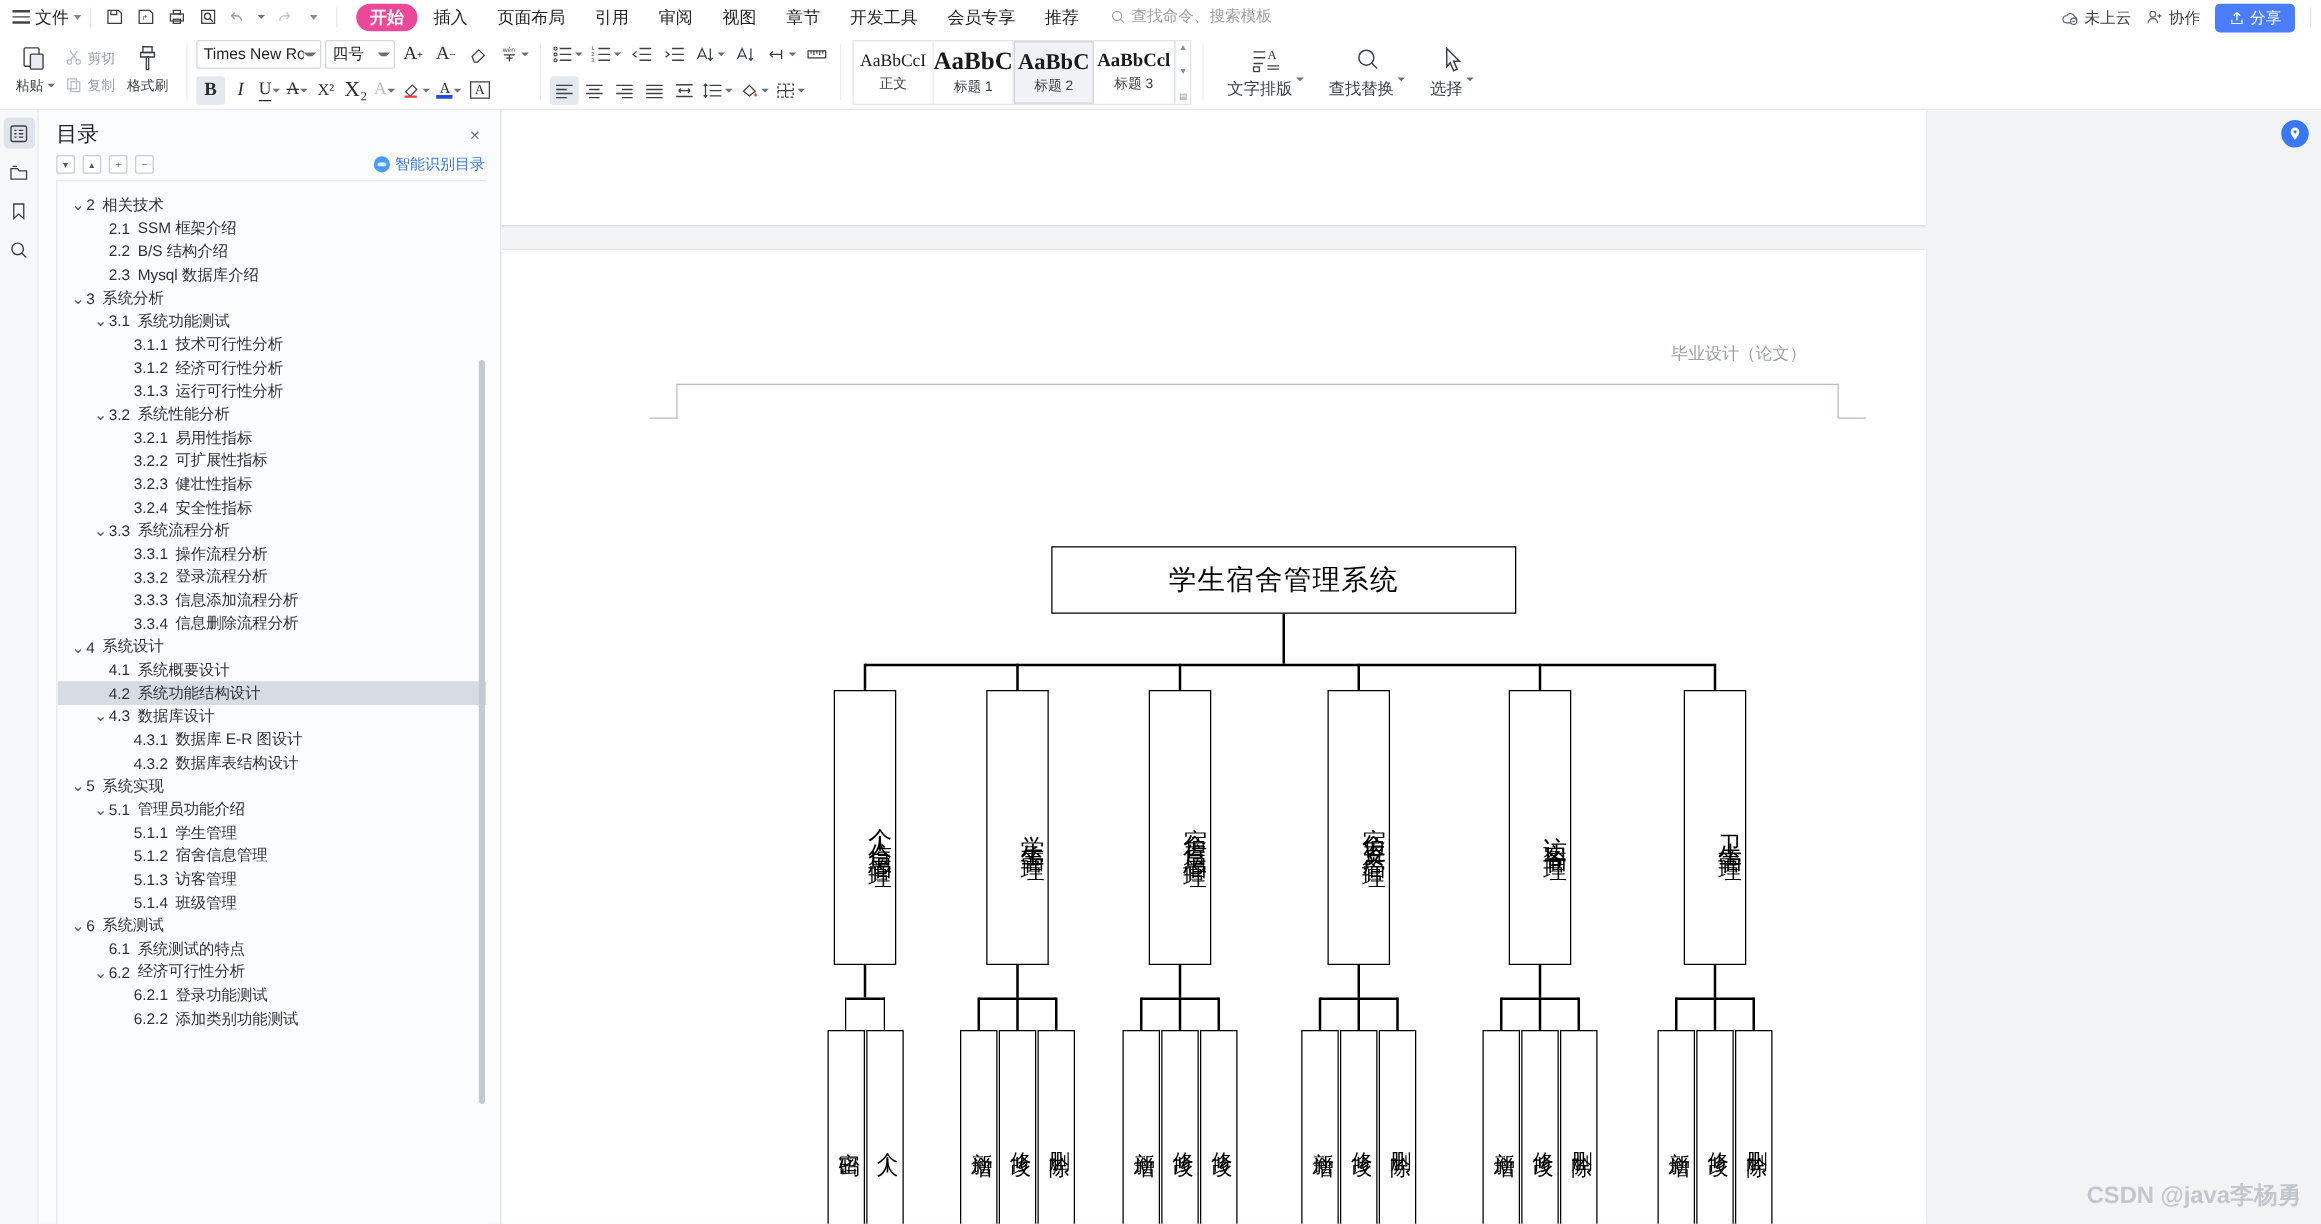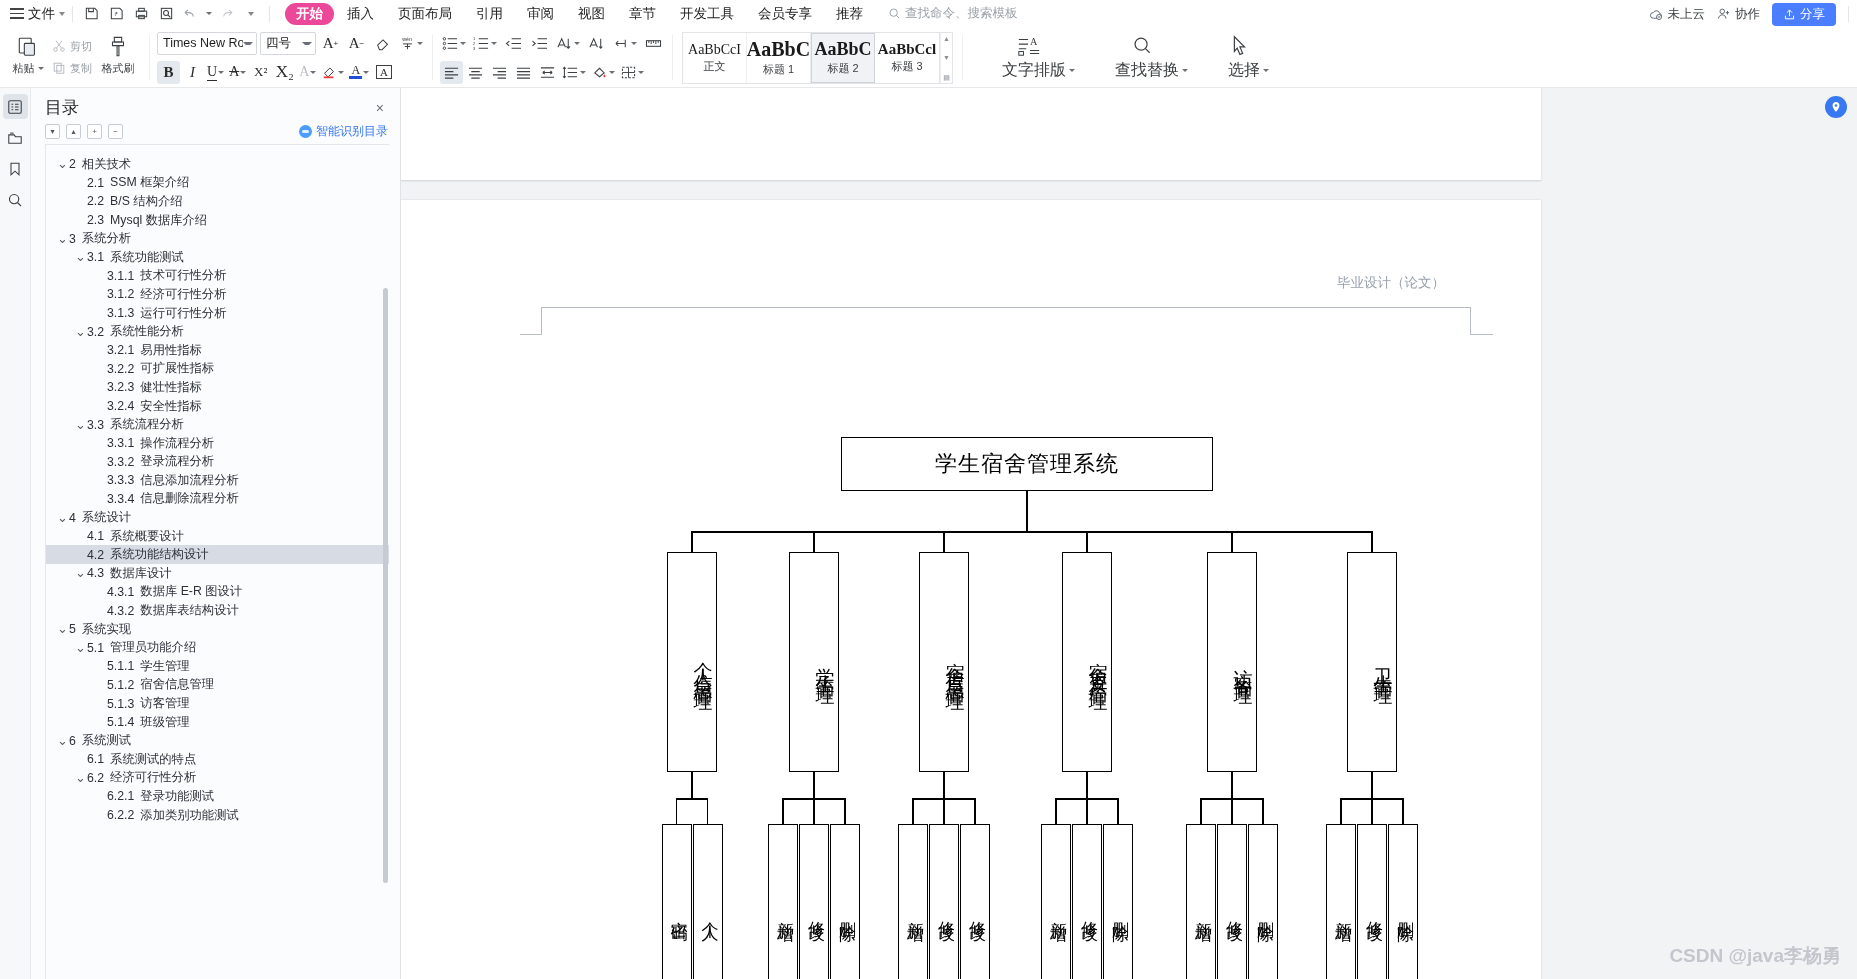--- a/index.html
+++ b/index.html
@@ -116,21 +116,21 @@
   .stylecell.sel { background: #f0f2f6; border: 1px solid #cfd3da; }
   .stylecell .sm { font-family: "Liberation Serif", "DejaVu Serif", serif; color: #1a1a1a; white-space: nowrap; }
   .stylecell .lbl { font-size: 11px; color: #3c4043; }
   .gal-scroll { width: 13px; display: flex; flex-direction: column; justify-content: space-between; align-items: center; padding: 2px 0; border-left: 1px solid #eceef1; }
   .gal-arrow { font-size: 7px; color: #8b9097; cursor: pointer; line-height: 1; }
 
   .rbig {
     display: flex; flex-direction: column; align-items: center; justify-content: center;
     padding: 0 10px; cursor: pointer; gap: 2px;
   }
-  .rbig .tx { font-size: 16px; color: #3c4043; display: flex; align-items: center; gap: 2px; margin-left: 20px; }
+  .rbig .tx { font-size: 13px; color: #3c4043; display: flex; align-items: flex-start; gap: 2px; }
 
   
   .rail {
     position: absolute; left: 0; top: 88px; width: 31px; height: 891px;
     background: #f7f8fa; border-right: 1px solid #e6e8eb;
     display: flex; flex-direction: column; align-items: center; padding-top: 6px; gap: 6px;
   }
   .rail-btn {
     width: 25px; height: 25px; display: flex; align-items: center; justify-content: center;
     border-radius: 4px; cursor: pointer; color: #3c4043;

